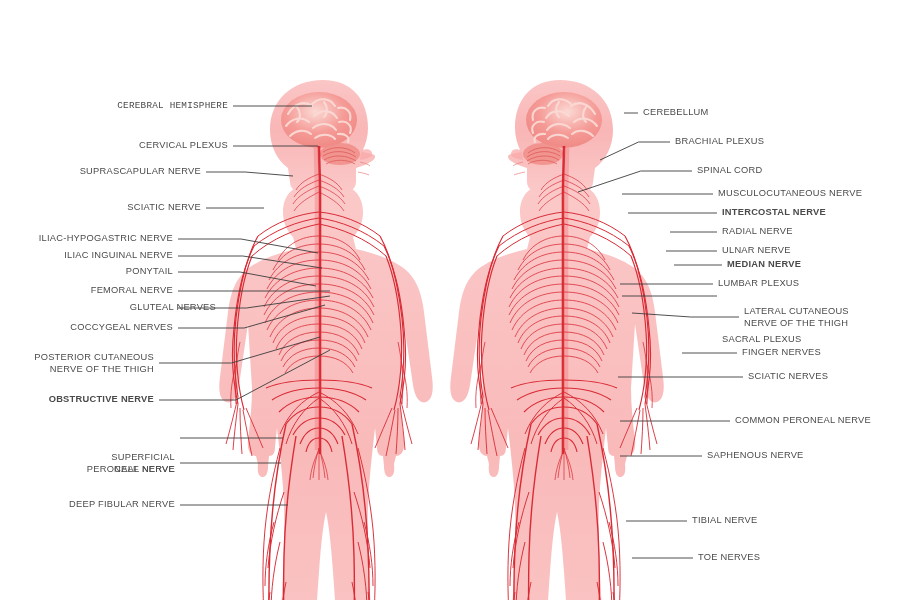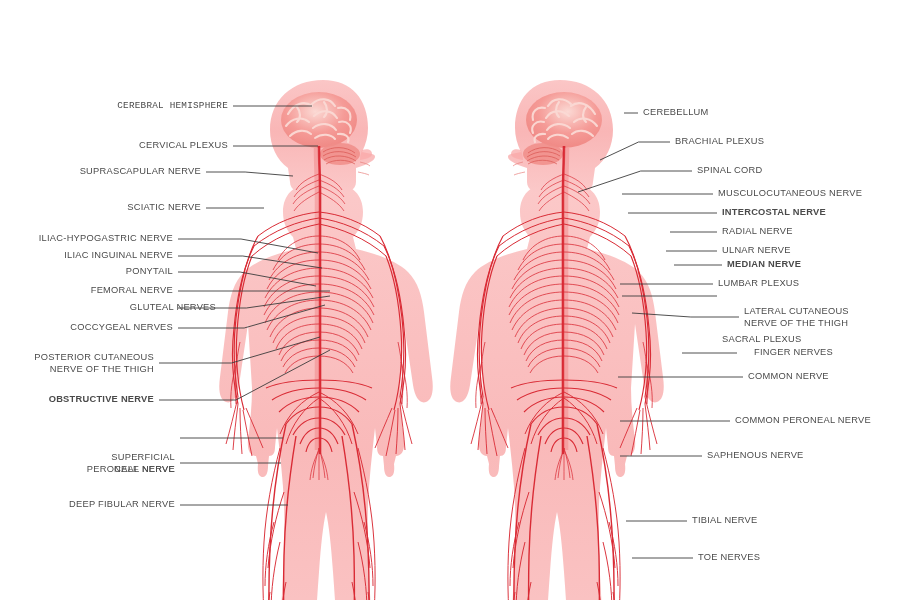--- a/index.html
+++ b/index.html
@@ -394,21 +394,21 @@
       <div class="lbl l" style="top: 171px; left: 697px;">SPINAL CORD</div>
       <div class="lbl l" style="top: 194px; left: 718px;">MUSCULOCUTANEOUS NERVE</div>
       <div class="lbl l" style="top: 213px; left: 722px; font-weight: bold;">INTERCOSTAL NERVE</div>
       <div class="lbl l" style="top: 232px; left: 722px;">RADIAL NERVE</div>
       <div class="lbl l" style="top: 251px; left: 722px;">ULNAR NERVE</div>
       <div class="lbl l" style="top: 265px; left: 727px; font-weight: bold;">MEDIAN NERVE</div>
       <div class="lbl l" style="top: 284px; left: 718px;">LUMBAR PLEXUS</div>
       <div class="lbl l" style="top: 296px; left: 722px; margin-top: 44px;">SACRAL PLEXUS</div>
       <div class="lbl l" style="top: 317px; left: 744px;">LATERAL CUTANEOUS
 NERVE OF THE THIGH</div>
-      <div class="lbl l" style="top: 353px; left: 742px; margin-left: 12px;">FINGER NERVES</div>
-      <div class="lbl l" style="top: 377px; left: 748px;">COMMON NERVE</div>
+      <div class="lbl l" style="top: 353px; left: 742px;">FINGER NERVES</div>
+      <div class="lbl l" style="top: 377px; left: 748px;">SCIATIC NERVES</div>
       <div class="lbl l" style="top: 421px; left: 735px;">COMMON PERONEAL NERVE</div>
       <div class="lbl l" style="top: 456px; left: 707px;">SAPHENOUS NERVE</div>
       <div class="lbl l" style="top: 521px; left: 692px;">TIBIAL NERVE</div>
       <div class="lbl l" style="top: 558px; left: 698px;">TOE NERVES</div>
     </div>
 
 </div>
 
 </body></html>

